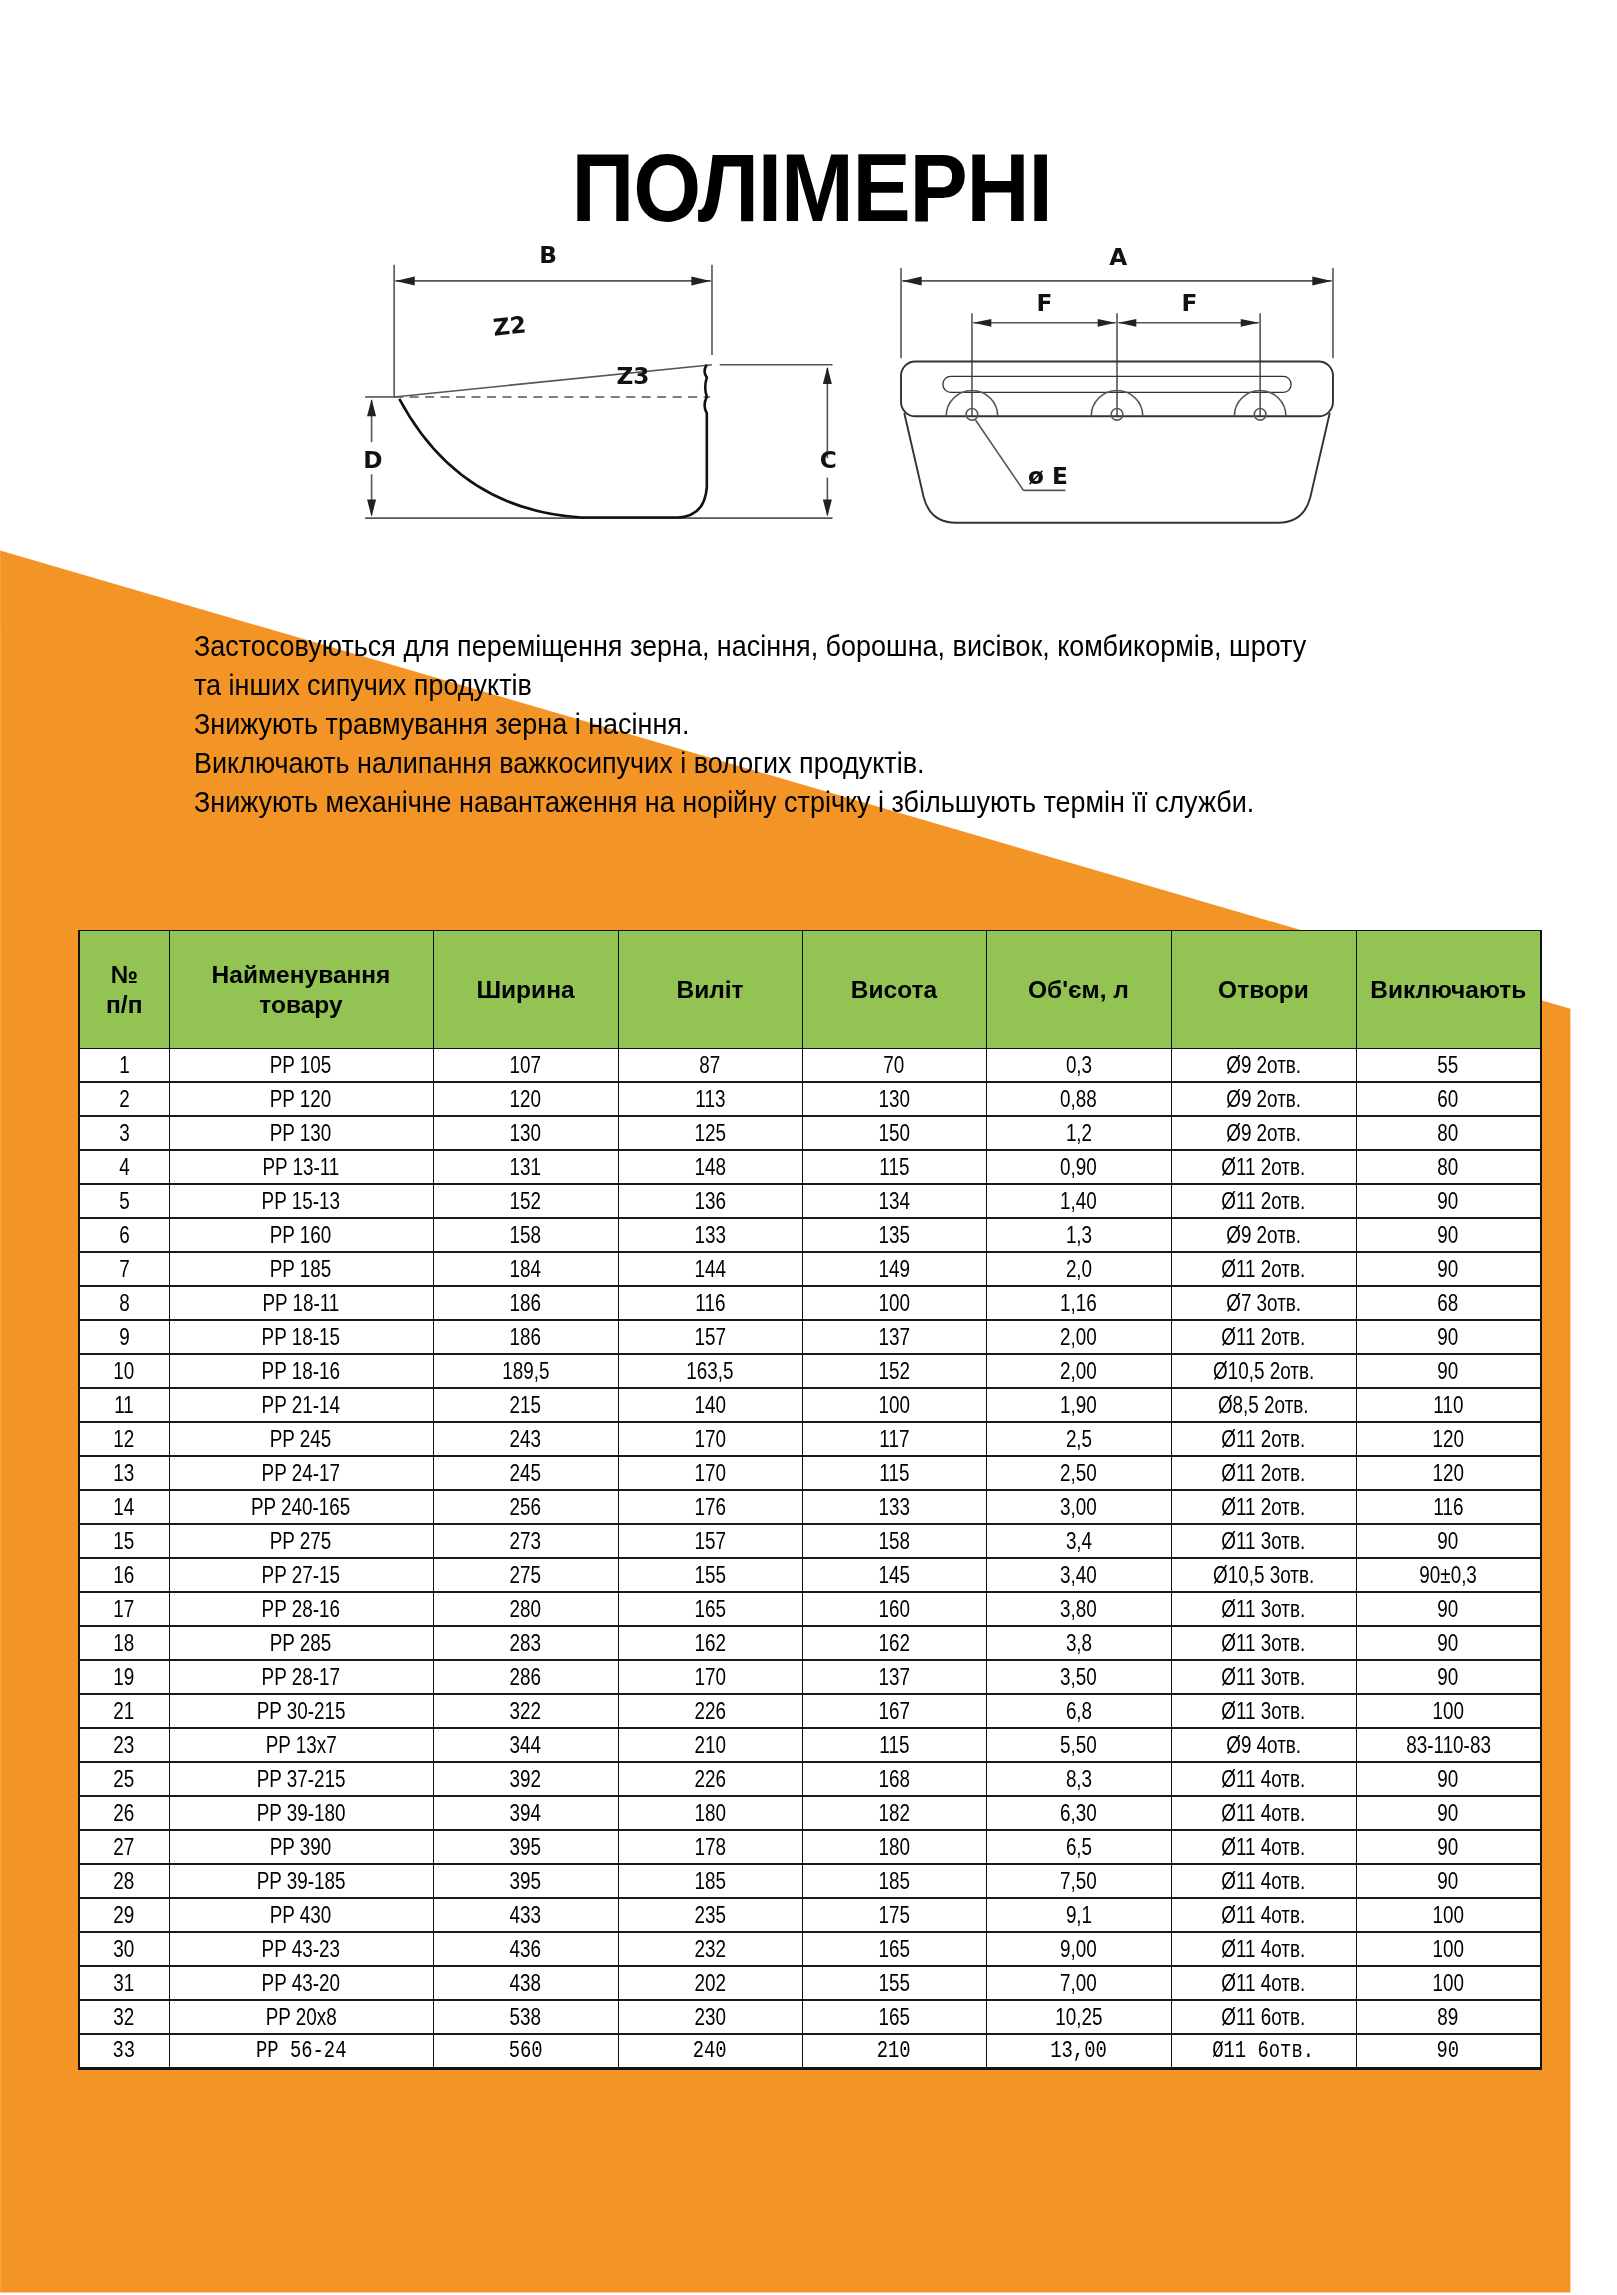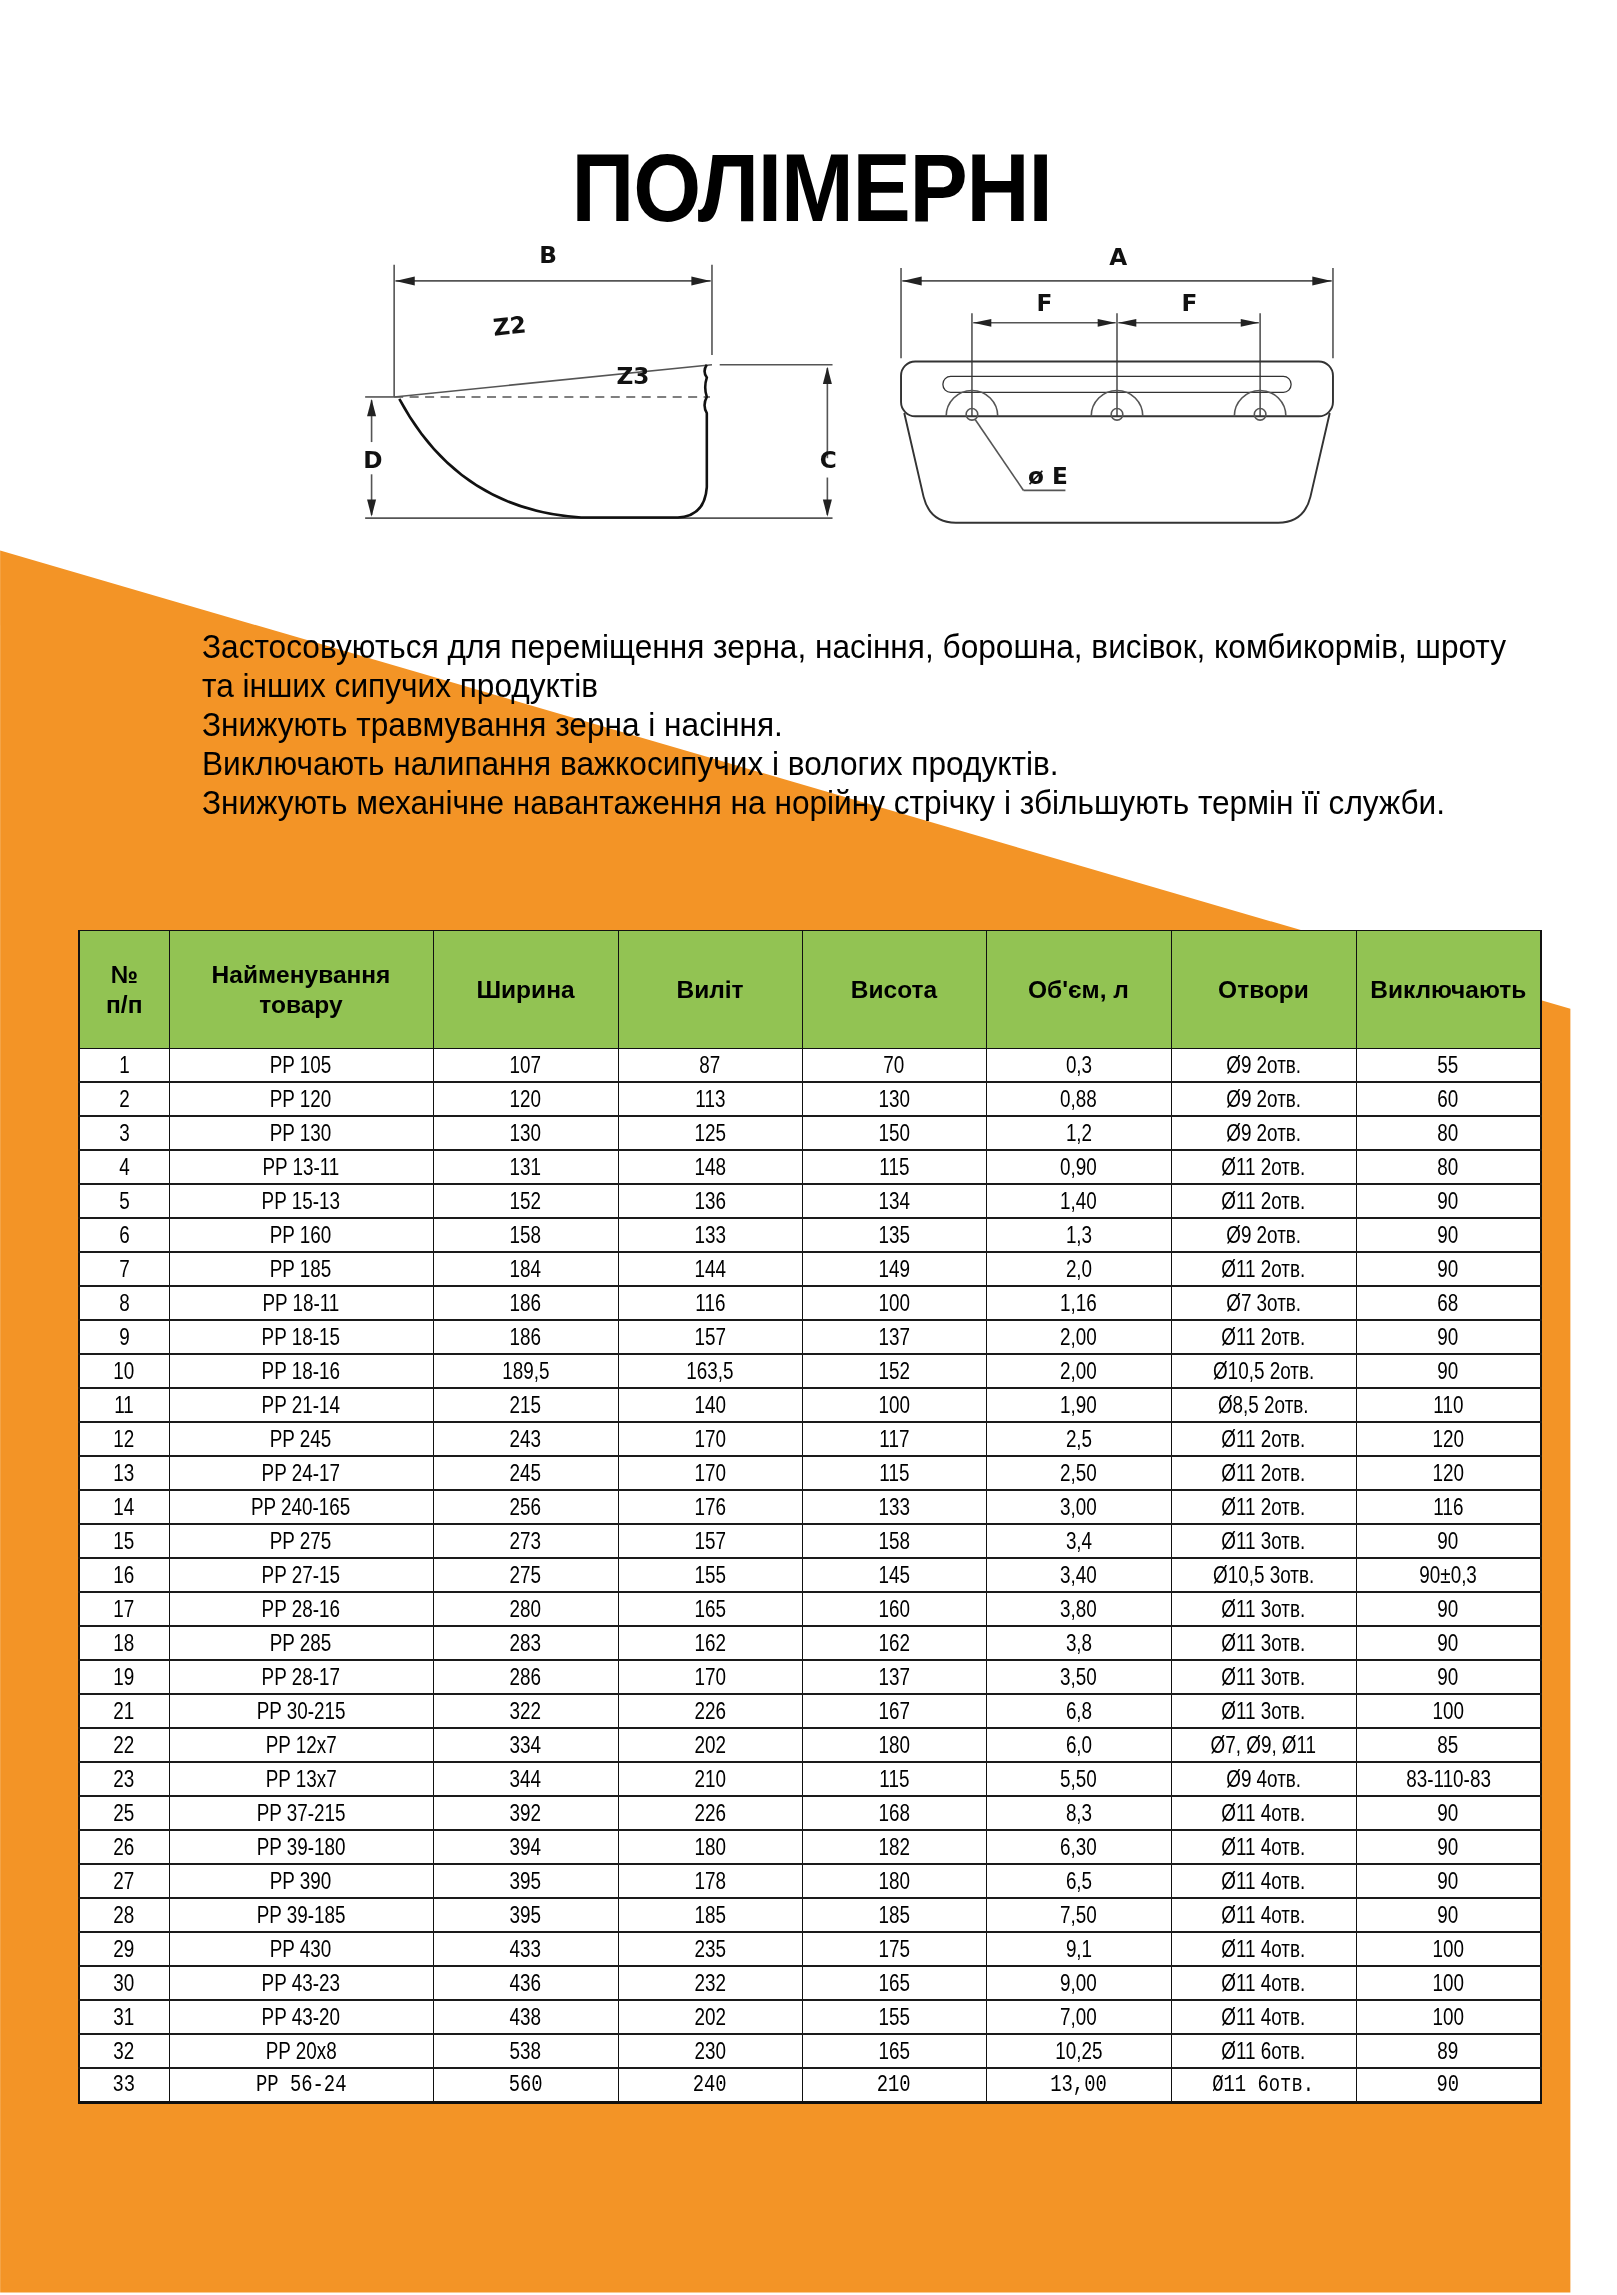--- a/index.html
+++ b/index.html
@@ -15,22 +15,22 @@
     text-align: center; font-weight: bold; font-size: 97px; line-height: 103px;
     letter-spacing: -1.3px; z-index: 2;
     transform: scaleX(0.9); transform-origin: 839px 0;
   }
   .diagram { position: absolute; z-index: 2; }
   .diag-side { left: 342px; top: 239px; width: 504px; height: 303px; }
   .diag-front { left: 878px; top: 239px; width: 478px; height: 303px; }
   .diagram svg { width: 100%; height: 100%; overflow: visible; }
   .diagram text { font-family: "DejaVu Sans", sans-serif; font-weight: bold; font-size: 36px; fill: #111; }
   .description {
-    position: absolute; left: 202px; top: 627px; width: 1388px; z-index: 2;
-    font-size: 34px; line-height: 39px;
+    position: absolute; left: 194px; top: 627px; width: 1388px; z-index: 2;
+    font-size: 29px; line-height: 39px;
   }
   .description .line { display: block; white-space: nowrap; transform: scaleX(0.93); transform-origin: 0 0; }
   .table-wrap { position: absolute; left: 78px; top: 930px; z-index: 2; }
   table.spec {
     border-collapse: collapse; table-layout: fixed;
     width: 1461px;
     font-family: "Liberation Sans", sans-serif;
   }
   table.spec th {
     background: #92c353; height: 117px; font-weight: bold; font-size: 24.5px;
@@ -363,30 +363,20 @@
           <td><span class="cell">21</span></td>
           <td><span class="cell">PP 30-215</span></td>
           <td><span class="cell">322</span></td>
           <td><span class="cell">226</span></td>
           <td><span class="cell">167</span></td>
           <td><span class="cell">6,8</span></td>
           <td><span class="cell">Ø11 3отв.</span></td>
           <td><span class="cell">100</span></td>
         </tr>
         <tr>
-          <td><span class="cell">22</span></td>
-          <td><span class="cell">PP 12x7</span></td>
-          <td><span class="cell">334</span></td>
-          <td><span class="cell">202</span></td>
-          <td><span class="cell">180</span></td>
-          <td><span class="cell">6,0</span></td>
-          <td><span class="cell">Ø7, Ø9, Ø11</span></td>
-          <td><span class="cell">85</span></td>
-        </tr>
-        <tr>
           <td><span class="cell">23</span></td>
           <td><span class="cell">PP 13x7</span></td>
           <td><span class="cell">344</span></td>
           <td><span class="cell">210</span></td>
           <td><span class="cell">115</span></td>
           <td><span class="cell">5,50</span></td>
           <td><span class="cell">Ø9 4отв.</span></td>
           <td><span class="cell">83-110-83</span></td>
         </tr>
         <tr>

